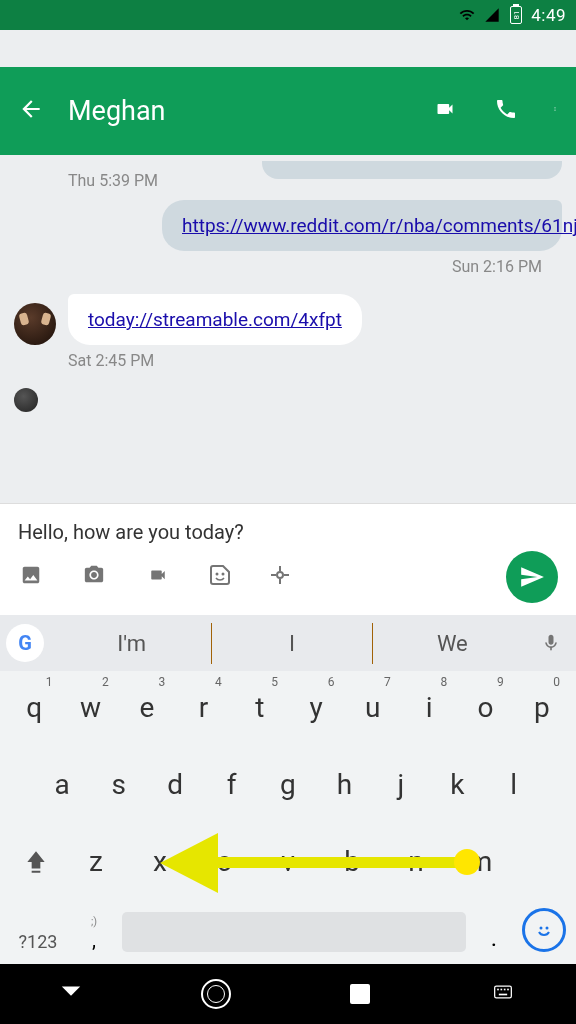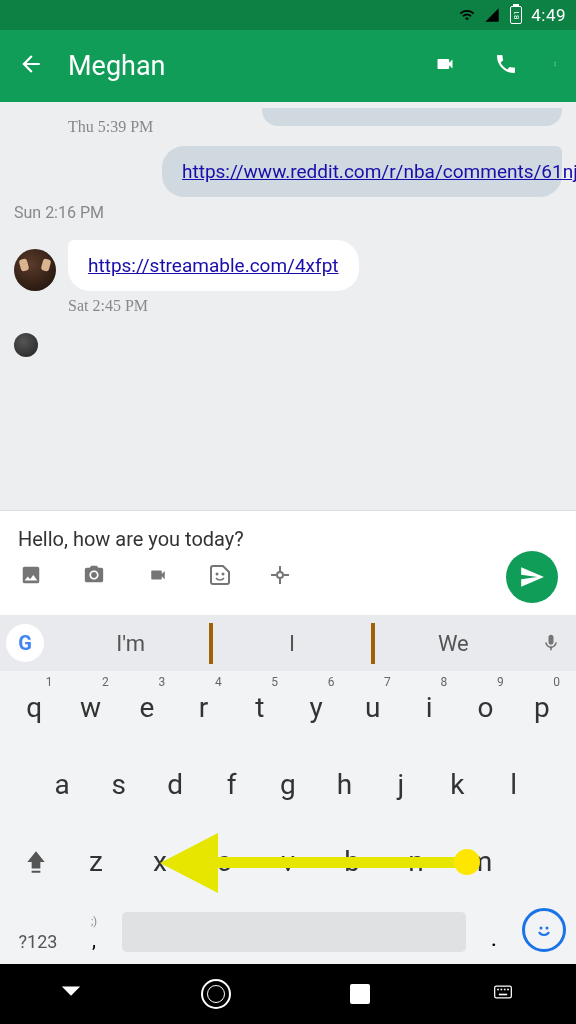--- a/index.html
+++ b/index.html
@@ -6,57 +6,57 @@
 html,body { width:576px; height:1024px; overflow:hidden; background:#000; }
 .screen { width:576px; height:1024px; display:flex; flex-direction:column; background:#eceef0; position:relative; }
 
 
 .status { height:30px; background:#0d8043; display:flex; justify-content:flex-end; align-items:center; padding:0 10px; color:#fff; gap:6px; font-size:17px; }
 .status .batt { border:1.5px solid #fff; width:18px; height:12px; border-radius:2px; position:relative; display:flex; align-items:center; justify-content:center; font-size:8px; transform:rotate(-90deg); }
 .status .batt::after { content:""; position:absolute; right:-3px; width:2px; height:6px; background:#fff; }
 .status .time { font-weight:400; letter-spacing:0.5px; }
 
 
-.appbar { height:72px; background:#0f9d58; display:flex; align-items:center; padding:16px 18px; color:#fff; }
+.appbar { height:88px; background:#0f9d58; display:flex; align-items:center; padding:16px 18px; color:#fff;margin-top:37px; }
 .appbar .back { width:28px; }
 .appbar .title { font-size:27px; font-weight:400; margin-left:22px; flex:1; }
 .appbar .actions { display:flex; gap:34px; align-items:center; }
 .appbar svg { fill:#fff; }
 
 
 .conv { flex:1; background:#eceef0; padding:10px 14px 0 14px; overflow:hidden; position:relative; }
 .partial-bubble { position:absolute; top:6px; right:14px; width:300px; height:18px; background:#cfd9df; border-radius:0 0 16px 16px; }
 .row-in { display:flex; align-items:flex-end; margin-top:18px; }
 .avatar { width:42px; height:42px; border-radius:50%; background:radial-gradient(circle at 40% 35%, #5a3b2a, #1a0e08); margin-right:12px; flex-shrink:0; position:relative; overflow:hidden; }
 .avatar::before,.avatar::after { content:""; position:absolute; width:8px; height:12px; background:#d9b48f; border-radius:3px; }
 .avatar::before { left:6px; top:10px; transform:rotate(-15deg); }
 .avatar::after { right:6px; top:10px; transform:rotate(15deg); }
 .bubble-in { background:#fff; border-radius:6px 22px 22px 22px; padding:14px 20px; font-size:19px; color:#333; }
 .bubble-out { background:#cfd9df; border-radius:22px 6px 22px 22px; padding:14px 20px; font-size:19px; color:#333; max-width:400px; }
 .row-out { display:flex; justify-content:flex-end; margin-top:10px; }
 .ts { color:#888; font-size:16px; margin-top:6px; }
-.ts-in { margin-left:54px;font-family:Liberation Serif, serif; }
-.ts-out { text-align:left; margin-right:4px; }
+.ts-in { margin-left:54px; }
+.ts-out { text-align:right; margin-right:20px; }
 .link { color:#1a0dab; text-decoration:underline; }
 .avatar-small { width:24px; height:24px; border-radius:50%; background:radial-gradient(circle at 40% 35%, #555, #222); margin-top:18px; }
 
 
 .compose { background:#fff; padding:16px 18px 12px 18px; border-top:1px solid #ddd; }
-.compose-input { font-size:20px; color:#333; margin-bottom:0; }
+.compose-input { font-size:20px; color:#333; margin-bottom:7px; }
 .compose-icons { display:flex; align-items:center; gap:36px; }
 .compose-icons svg { fill:#757575; }
 .send { width:52px; height:52px; border-radius:50%; background:#0f9d58; display:flex; align-items:center; justify-content:center; margin-left:auto; }
 .send svg { fill:#fff; }
 
 
 .sugg { height:56px; background:#e8eaed; display:flex; align-items:center; padding:0 6px; }
 .sugg-g { width:38px; height:38px; border-radius:50%; background:#fff; display:flex; align-items:center; justify-content:center; font-weight:bold; margin-right:8px; }
 .sugg-g span { font-size:20px; }
 .sugg-items { flex:1; display:flex; }
-.sugg-item { flex:1; text-align:center; font-size:22px; color:#555; border-right:4px solid #a16207; padding:8px 0; }
+.sugg-item { flex:1; text-align:center; font-size:22px; color:#555; border-right:1px solid #a16207; padding:8px 0; }
 .sugg-item:last-child { border-right:none; }
 .sugg-mic { width:38px; display:flex; justify-content:center; }
 .sugg-mic svg { fill:#757575; }
 
 
 .kbd { background:#f1f3f4; padding:6px 4px 4px 4px; }
 .krow { display:flex; justify-content:space-between; margin-bottom:16px; padding:0 2px; }
 .key { flex:1; text-align:center; font-size:28px; color:#333; position:relative; padding:14px 0; }
 .key .num { position:absolute; top:-2px; right:10px; font-size:12px; color:#666; }
 .krow2 { padding:0 30px; }
@@ -129,21 +129,21 @@
     <div class="row-out">
       <div class="bubble-out">
         <span class="link">https://www.reddit.com/r/nba/comments/61njwl/_/</span>
       </div>
     </div>
     <div class="ts ts-out">Sun 2:16 PM</div>
 
     <div class="row-in">
       <div class="avatar"></div>
       <div class="bubble-in">
-        <span class="link">https://streamable.com/4xfpt</span>
+        <span class="link">today://streamable.com/4xfpt</span>
       </div>
     </div>
     <div class="ts ts-in">Sat 2:45 PM</div>
 
     <div class="avatar-small"></div>
   </div>
 
   <div class="compose">
     <div class="compose-input">Hello, how are you today?</div>
     <div class="compose-icons">

